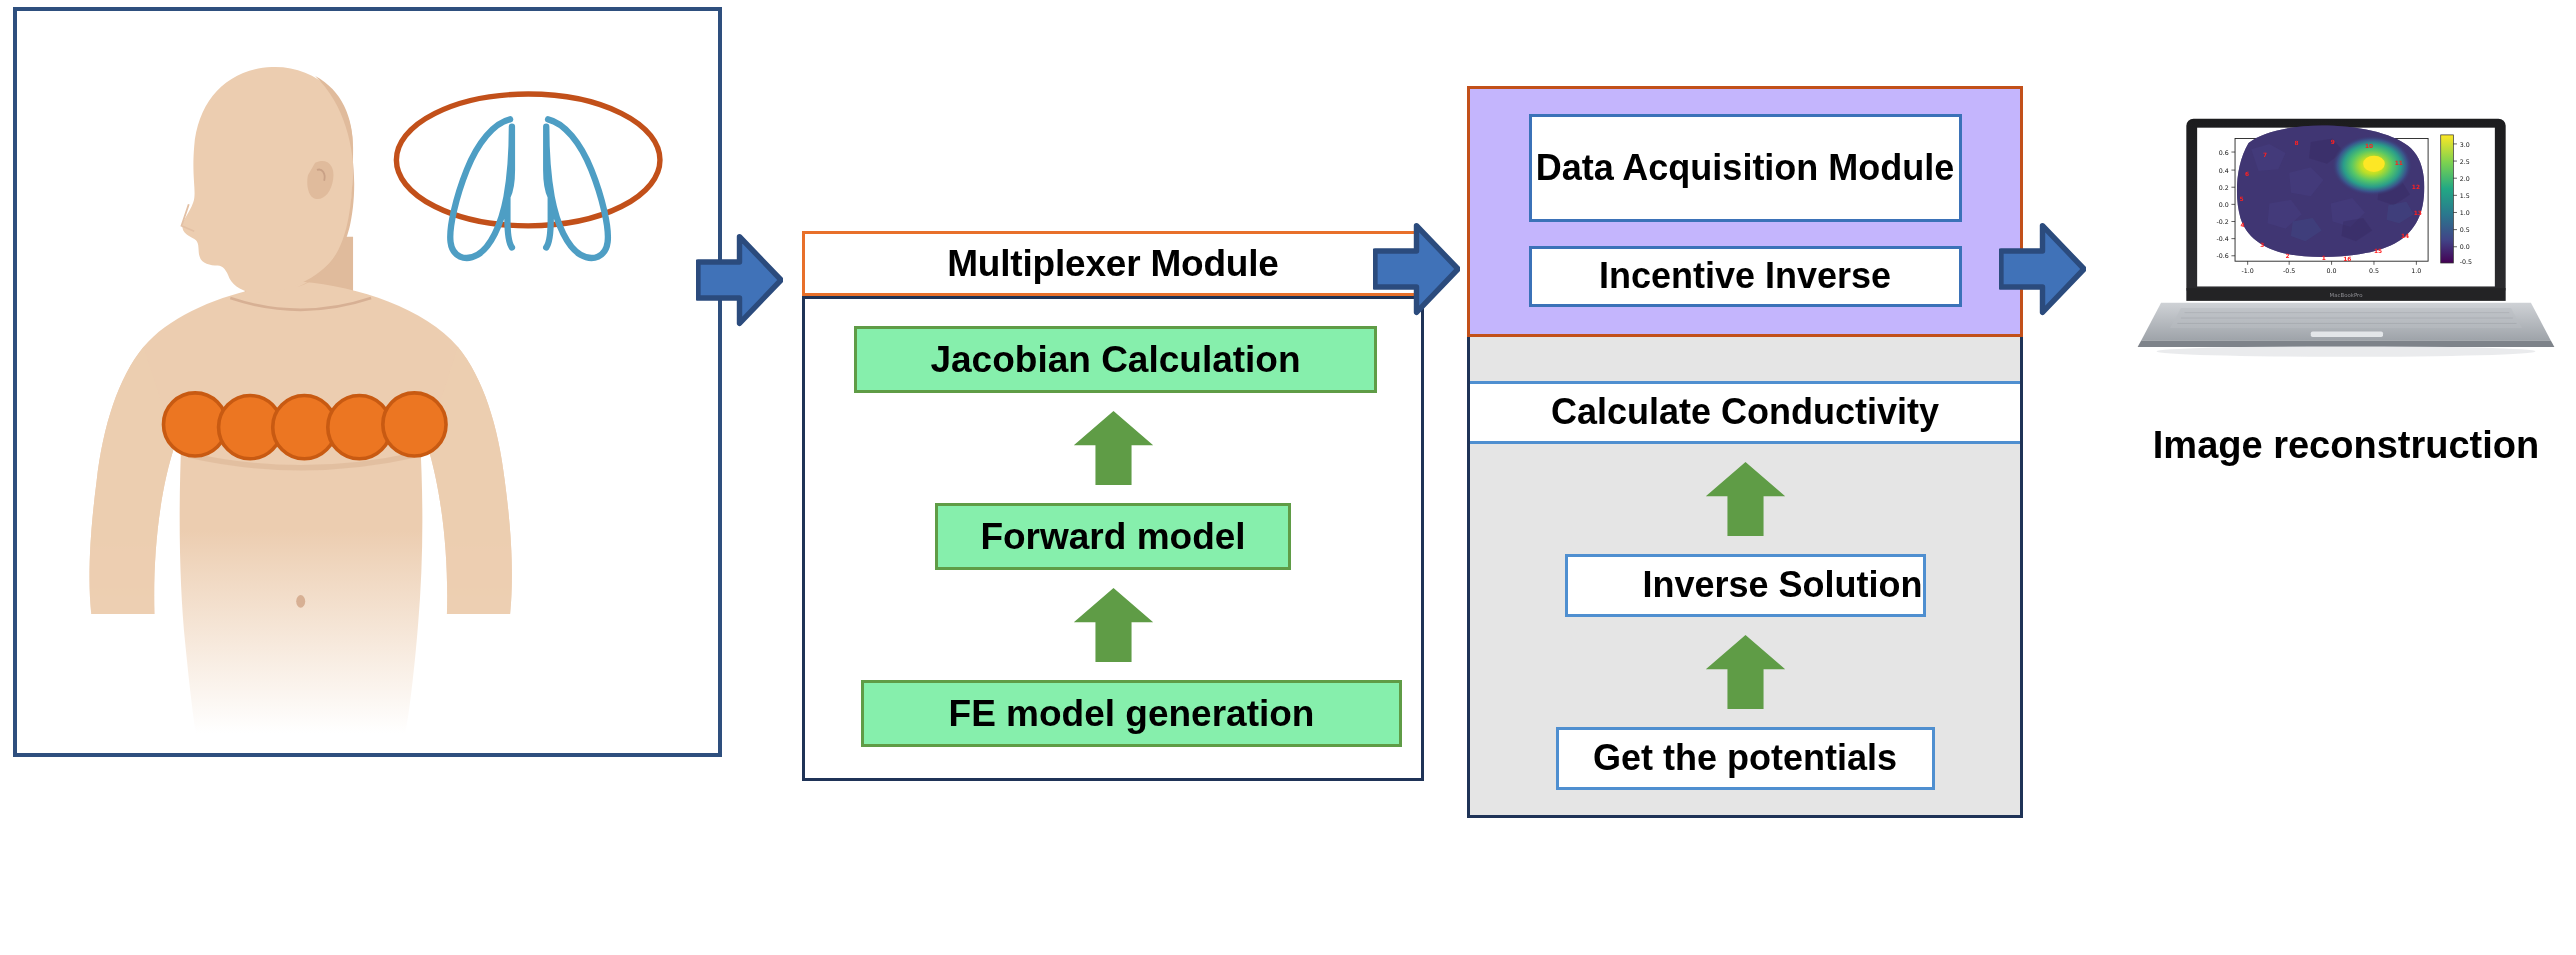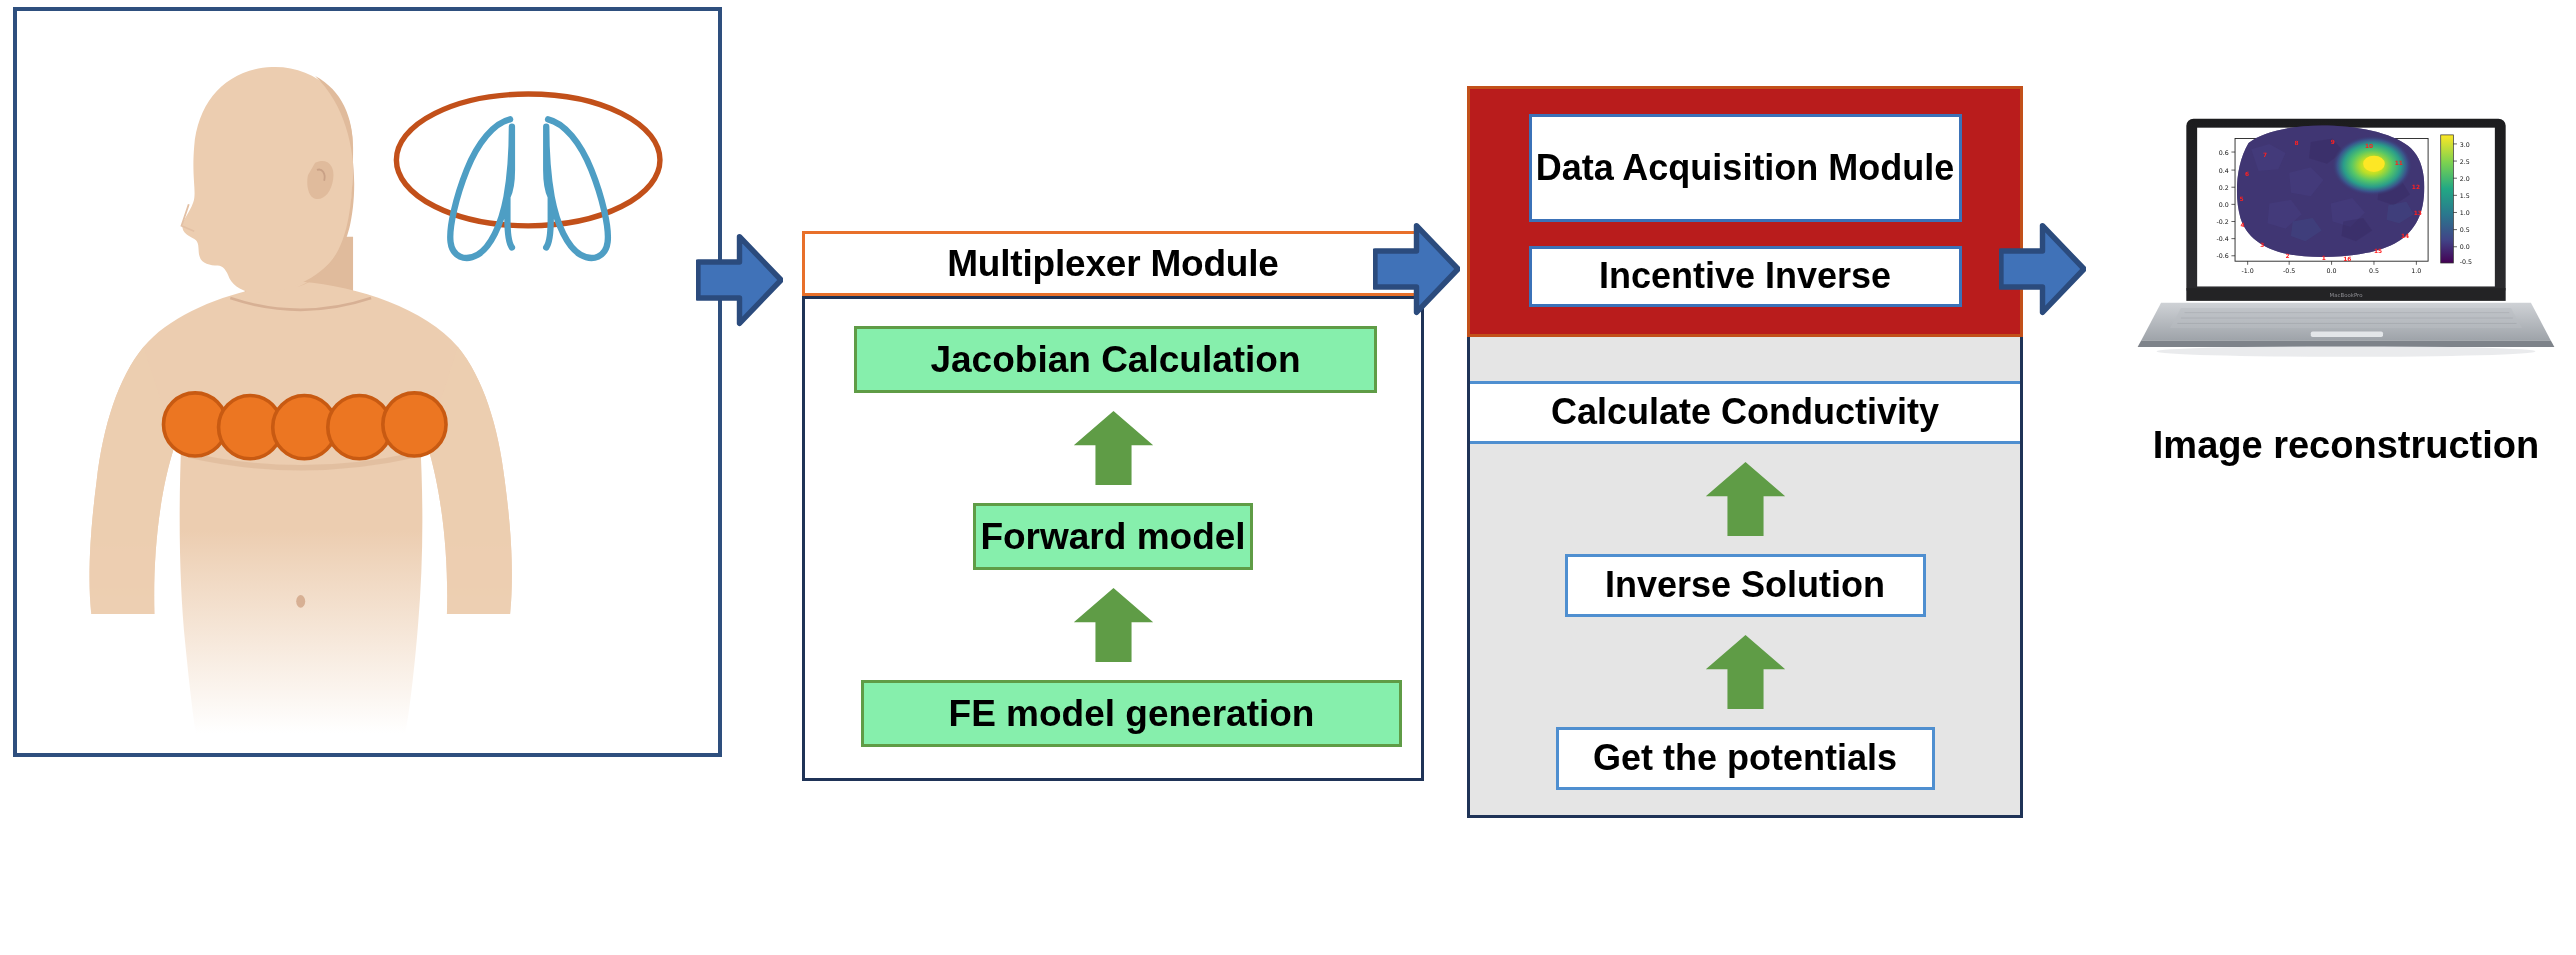--- a/index.html
+++ b/index.html
@@ -30,39 +30,39 @@
   }
   .mux-header span { font-size:37px; font-weight:bold; color:#000; letter-spacing:-0.2px; }
   .dark-frame { border:3.6px solid #1f3357; background:#fff; padding:27px 0 31px 0; }
 
   .gbox {
     border:3.6px solid #5f9c46; background:#86efac;
     height:67px; display:flex; align-items:center; justify-content:center;
     font-size:37px; font-weight:bold; color:#000;
   }
   .gbox.w-jac { width:523px; margin:0 auto 0 49px; }
-  .gbox.w-fwd { width:280px; margin:4px auto; }
+  .gbox.w-fwd { width:356px; margin:4px auto; }
   .gbox.w-fe  { width:541px; margin:0 auto 0 56px; }
 
   .green-arrow { display:block; margin:16px auto; }
 
   
   #col3 { position:absolute; left:1467px; top:86px; width:556px; }
-  .orange-frame { border:3.6px solid #c2501a; background:#b91c1c; padding:25px 0 27px 0; }
+  .orange-frame { border:3.6px solid #c2501a; background:#c4b5fd; padding:25px 0 27px 0; }
   .bbox {
     border:3.6px solid #3b72b8; background:#fff;
     display:flex; align-items:center; justify-content:center;
     font-size:36px; font-weight:bold; color:#000; text-align:center; line-height:1.06;
   }
   .bbox.daq { width:433px; height:108px; margin:0 auto; }
   .bbox.inc { width:433px; height:61px; margin:24px auto 0 auto; }
 
   .navy-frame { border:3.6px solid #1f3357; background:#e5e5e5; border-top:none; padding:23.5px 0 25px 0; }
   .bbox.cond { width:100%; height:63px; border-left:none; border-right:none; border-color:#4f8fd0; margin-top:20px;}
-  .bbox.inv  { width:361px; height:63px; margin:0 auto; border-color:#4f8fd0; }
+  .bbox.inv  { width:361px; height:63px; margin:0 auto; border-color:#4f8fd0;justify-content:flex-end; }
   .bbox.pot  { width:379px; height:63px; margin:0 auto; border-color:#4f8fd0; }
 
   
   #laptop-panel { position:absolute; left:2134px; top:86px; width:424px; height:271px; }
   #laptop-svg { width:100%; height:100%; display:block; }
   #recon-caption {
     position:absolute; left:2134px; top:424px; width:424px;
     text-align:center; font-size:38px; font-weight:bold; color:#000;
   }
 </style>

